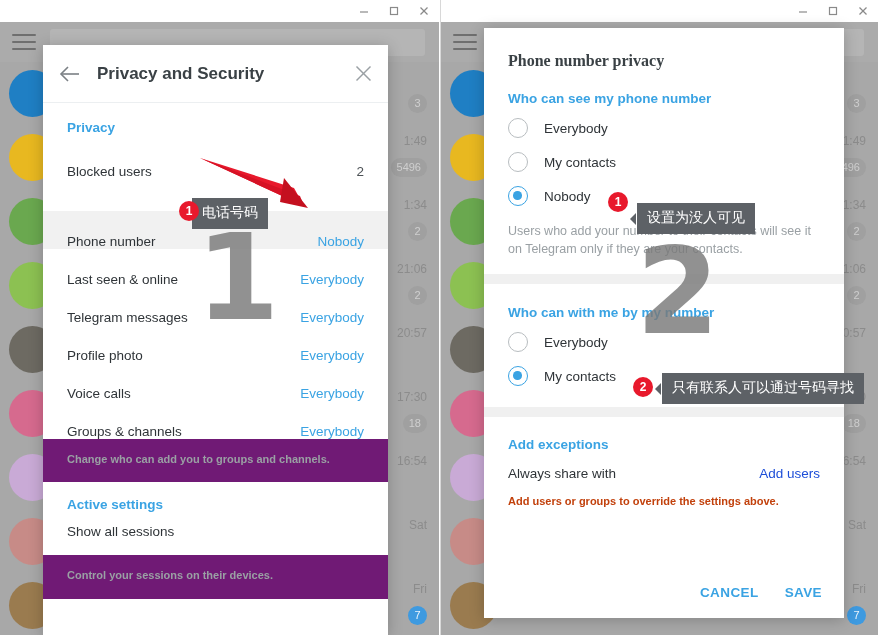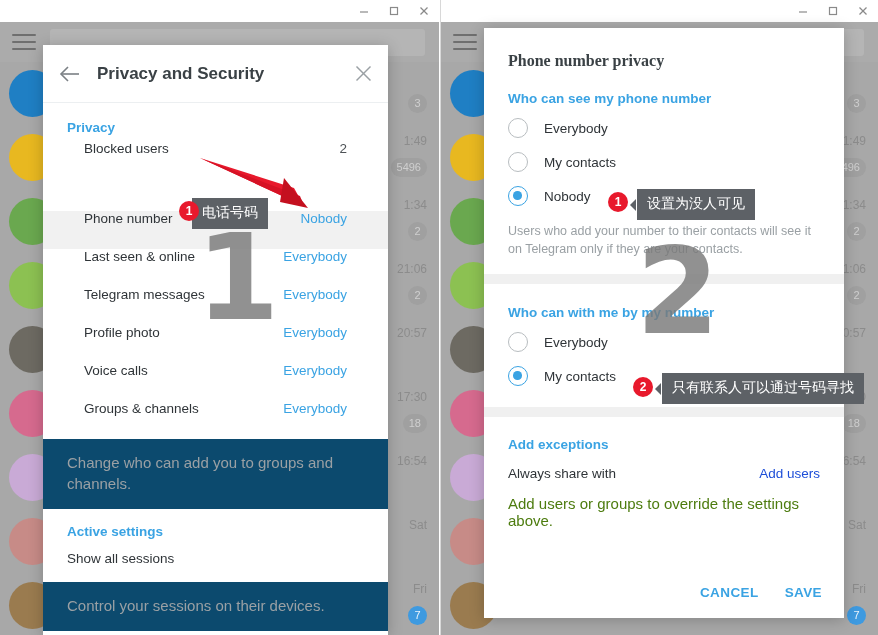--- a/index.html
+++ b/index.html
@@ -84,31 +84,31 @@
   .dlg-back { width: 54px; display: flex; align-items: center; justify-content: center; color: #7b8085; }
   .dlg-title { font-size: 17px; font-weight: bold; color: #3a4145; flex: 1; }
   .dlg-close { width: 50px; display: flex; align-items: center; justify-content: center; color: #9aa0a4; }
 
   .section { padding: 0; background: #fff; }
   .section-title {
     color: #3aa3e3; font-size: 13.5px; font-weight: bold;
     padding: 17px 24px 6px 24px;
   }
   .row {
-    display: flex; align-items: flex-start; height: 38px;
-    padding: 0 41px; font-size: 13.5px; color: #2f3438;
+    display: flex; align-items: flex-end; height: 38px;
+    padding: 0 24px; font-size: 13.5px; color: #2f3438;
   }
   .row .label { flex: 1; white-space: nowrap; }
   .row .value { color: #3aa3e3; font-size: 13.5px; }
   .row .value.plain { color: #4d5256; }
   .row.highlight { background: #f1f1f1; margin-top: 32px; }
 
   .hint {
-    background: #0c4a6e; color: #9aa0a4; font-size: 15px;
-    padding: 13px 24px 15px 24px; line-height: 1.4;
+    background: #701a75; color: #9aa0a4; font-size: 11px;
+    padding: 13px 24px 15px 24px; line-height: 1.4; font-weight: bold;
   }
   .divider { height: 10px; background: #f0f0f0; }
 
   .link-row {
     padding: 15px 24px 3px 24px; color: #3aa3e3;
     font-size: 13.5px; font-weight: bold;
   }
   .plain-row {
     padding: 9px 24px 16px 24px; color: #2f3438; font-size: 13.5px;
   }
@@ -145,21 +145,21 @@
   .rd-exc-title {
     color: #3aa3e3; font-size: 13.5px; font-weight: bold;
     padding: 20px 24px 4px 24px;
   }
   .rd-share {
     display: flex; align-items: center; padding: 10px 24px 4px 24px;
     font-size: 13.5px; color: #2f3438;
   }
   .rd-share .lbl { flex: 1; }
   .rd-share .act { color: #1d4ed8; }
-  .rd-note { color: #4d7c0f; font-size: 15px; padding: 10px 24px 0 24px; }
+  .rd-note { color: #c2410c; font-size: 11px; padding: 10px 24px 0 24px; font-weight: bold; }
   .rd-actions {
     position: absolute; bottom: 18px; right: 22px;
     display: flex; gap: 26px;
   }
   .rd-actions span {
     color: #3aa3e3; font-size: 13.5px; font-weight: bold; letter-spacing: .4px;
   }
   .num-badge {
     position: absolute; width: 20px; height: 20px; border-radius: 50%;
     background: #e8192c; color: #fff; font-size: 12px; font-weight: bold;
@@ -462,19 +462,19 @@
 
       <div class="rd-actions">
         <span>CANCEL</span>
         <span>SAVE</span>
       </div>
     </div>
 
     <div class="watermark" style="left:195px; top:232px;">2</div>
 
     <div class="num-badge" style="left:167px; top:192px;">1</div>
-    <div class="tip" style="left:196px; top:189px;">设置为没人可见</div>
+    <div class="tip" style="left:196px; top:203px;">设置为没人可见</div>
 
     <div class="num-badge" style="left:192px; top:377px;">2</div>
     <div class="tip" style="left:221px; top:373px;">只有联系人可以通过号码寻找</div>
   </div>
 
 </div>
 
 </body></html>

